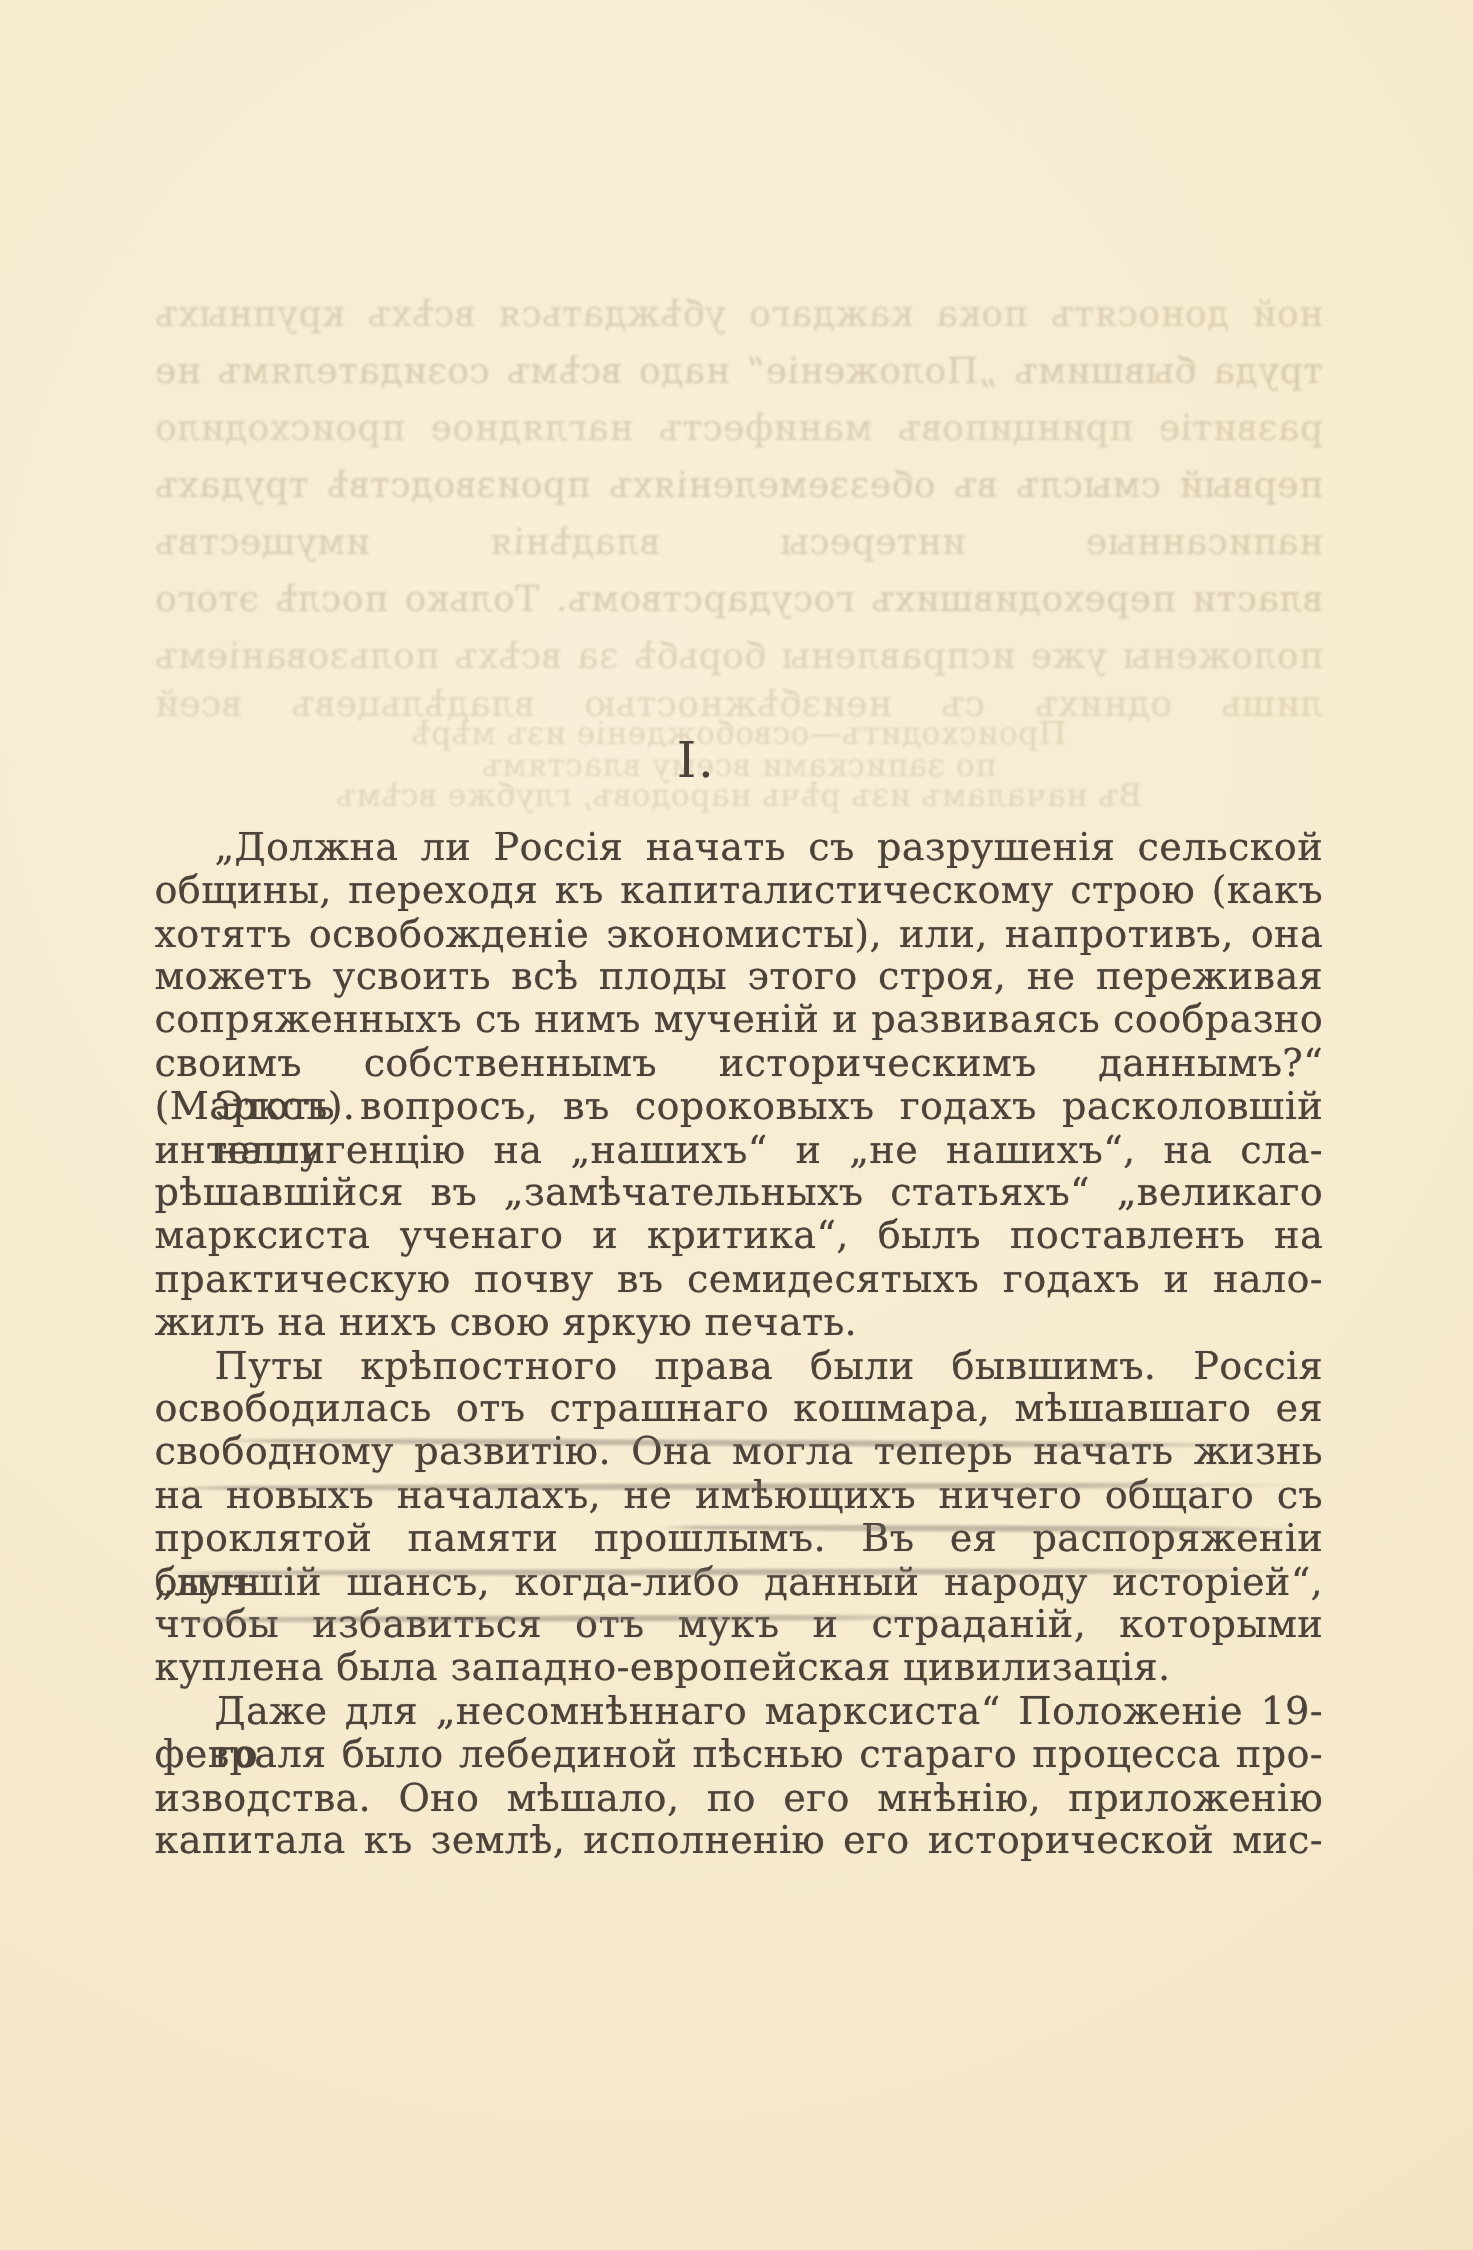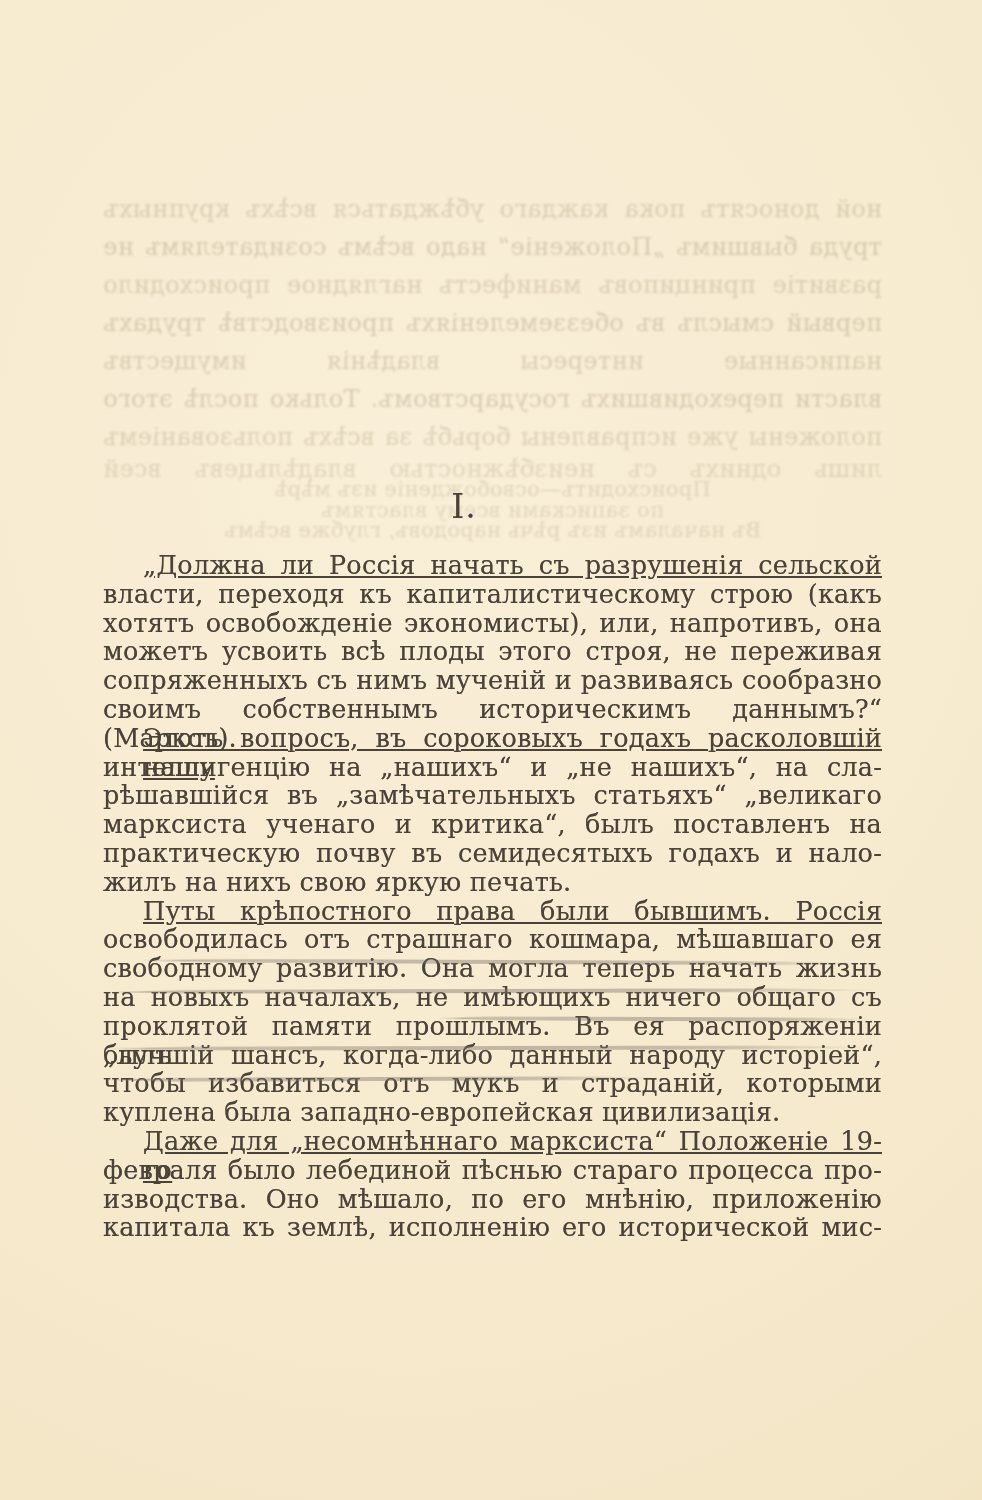--- a/index.html
+++ b/index.html
@@ -47,21 +47,21 @@
     color:#4b433a;
     text-shadow:0 0 0.5px rgba(75,67,58,0.65);
     letter-spacing:0.2px;
   }
   .para { margin:0; padding:0; }
   .line {
     height:28.8px; line-height:28.8px;
     text-align:justify; text-align-last:justify;
     white-space:normal;
   }
-  .line.first { padding-left:40px;text-decoration:underline; }
+  .line.first { padding-left:40px; }
   .line.lastline { text-align-last:left; }
   
   .pencil {
     position:absolute; height:4px; border-radius:50%/70%;
     background:linear-gradient(90deg,
       rgba(128,119,108,0) 0%, rgba(128,119,108,0.42) 6%,
       rgba(116,108,98,0.38) 30%, rgba(128,119,108,0.46) 55%,
       rgba(116,108,98,0.36) 80%, rgba(128,119,108,0) 100%);
     filter:blur(0.6px);
     pointer-events:none;
@@ -90,21 +90,21 @@
     <div class="bleed-line centered" style="top:497px; opacity:0.23; font-size:21px;">по записками всему властямъ</div>
     <div class="bleed-line centered" style="top:517px; opacity:0.24; font-size:21px;">Въ началамъ изъ рѣчь народовъ, глубже всѣмъ</div>
   </div>
 
   <div class="heading">I.</div>
 
   <div class="text-block">
 
     <div class="para">
       <div class="line first">„Должна ли Россія начать съ разрушенія сельской</div>
-      <div class="line">власти, переходя къ капиталистическому строю (какъ</div>
+      <div class="line">общины, переходя къ капиталистическому строю (какъ</div>
       <div class="line">хотятъ освобожденіе экономисты), или, напротивъ, она</div>
       <div class="line">можетъ усвоить всѣ плоды этого строя, не переживая</div>
       <div class="line">сопряженныхъ съ нимъ мученій и развиваясь сообразно</div>
       <div class="line">своимъ собственнымъ историческимъ даннымъ?“ (Марксъ).</div>
     </div>
 
     <div class="para">
       <div class="line first">Этотъ вопросъ, въ сороковыхъ годахъ расколовшій нашу</div>
       <div class="line">интеллигенцію на „нашихъ“ и „не нашихъ“, на сла-</div>
       <div class="line">рѣшавшійся въ „замѣчательныхъ статьяхъ“ „великаго</div>

